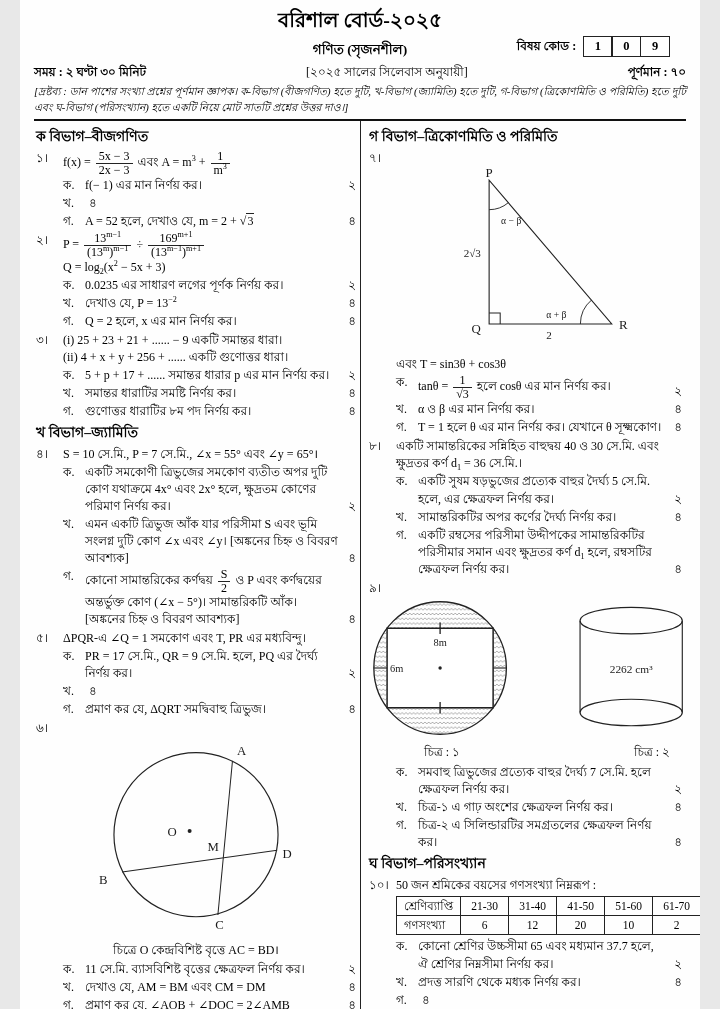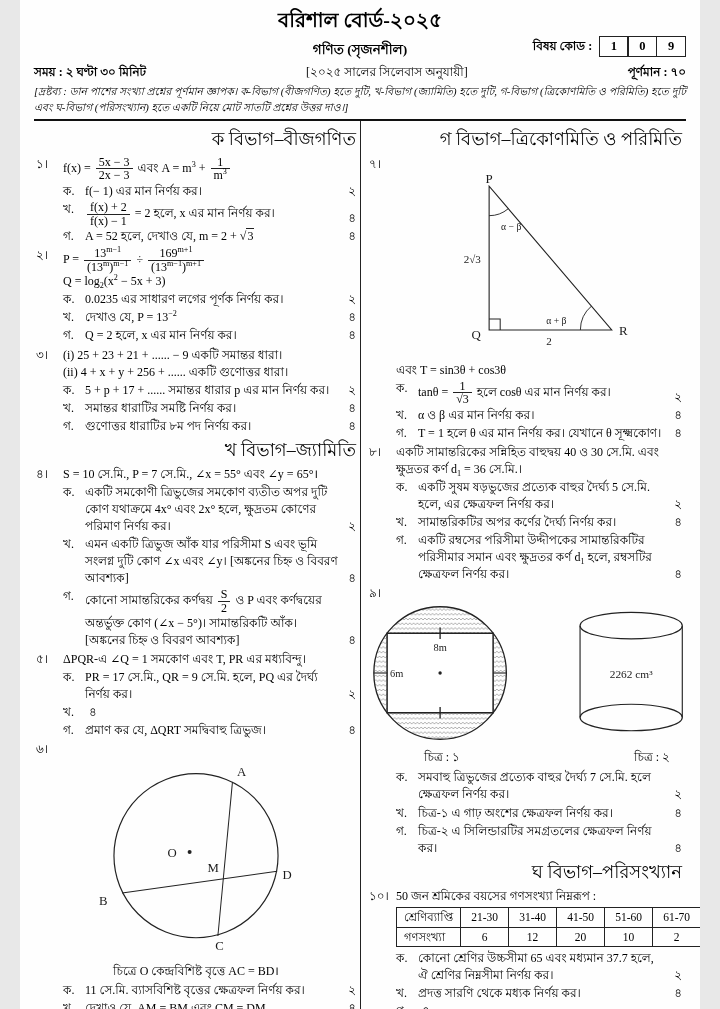--- a/index.html
+++ b/index.html
@@ -5,35 +5,35 @@
   * { margin:0; padding:0; box-sizing:border-box; }
   body { background:#e8e8e8; font-family:"Liberation Serif","DejaVu Serif",serif; }
   .page { width:680px; height:1009px; margin:0 auto; background:#fefefe; color:#000000;
           padding:6px 14px 0 14px; font-size:12px; line-height:1.42; overflow:hidden; }
 
   
   .hdr { position:relative; }
   .board-title { text-align:center; font-size:20px; font-weight:bold; }
   .subj-row { position:relative; text-align:center; margin-top:2px; height:26px; }
   .subject { font-size:13.5px; font-weight:600; display:inline-block; margin-top:4px; }
-  .code-wrap { position:absolute; right:0; top:0; display:flex; align-items:center; }
+  .code-wrap { position:absolute; right:16px; top:0; display:flex; align-items:center; }
   .code-label { font-weight:bold; font-size:12px; margin-right:8px; }
   .code-boxes { display:flex; }
   .code-box { width:30px; height:21px; border:1.4px solid #222; margin-left:-1.4px;
               display:flex; align-items:center; justify-content:center; font-weight:bold; font-size:12.5px; }
   .meta-row { display:flex; justify-content:space-between; margin-top:2px; font-size:12px; }
   .meta-left, .meta-right { font-weight:bold; }
   .instructions { font-style:italic; font-size:10.6px; line-height:1.5; margin-top:3px; text-align:justify; }
   .hdr-rule { border-bottom:2.4px solid #111; margin-top:3px; }
 
   
   .columns { display:flex; align-items:stretch; }
   .col { width:50%; padding:3px 4px 10px 2px; }
   .col-right { border-left:1.6px solid #222; padding-left:8px; }
-  .section-title { text-align:right; font-weight:normal; font-size:18px; margin:3px 0 3px 0; }
+  .section-title { text-align:left; font-weight:bold; font-size:14px; margin:3px 0 3px 0; }
 
   .q { margin:1px 0 2px 0; }
   .qhead { display:flex; align-items:flex-start; }
   .qno { flex:none; width:27px; }
   .qintro { flex:1; }
   .introline { padding-left:27px; }
   .part { display:flex; align-items:flex-start; padding-left:27px; margin:1px 0; }
   .plabel { flex:none; width:22px; }
   .ptext { flex:1; padding-right:4px; }
   .pmarks { flex:none; align-self:flex-end; padding-left:4px; }
@@ -102,24 +102,20 @@
                 <span class="d">m<sup>3</sup></span>
               </span></span>
         </div>
         <div class="part">
           <span class="plabel">ক.</span>
           <span class="ptext">f(− 1) এর মান নির্ণয় কর।</span>
           <span class="pmarks">২</span>
         </div>
         <div class="part">
           <span class="plabel">খ.</span>
-          <span class="ptext"><span class="fr">
-                <span class="n">f(x) + 2</span>
-                <span class="d">f(x) − 1</span>
-              </span> = 2 হলে, x এর মান নির্ণয় কর।</span>
           <span class="pmarks">৪</span>
         </div>
         <div class="part">
           <span class="plabel">গ.</span>
           <span class="ptext">A = 52 হলে, দেখাও যে, m = 2 + <span class="sq">√<span class="rad">3</span></span></span>
           <span class="pmarks">৪</span>
         </div>
       </div>
 
       <div class="q">

